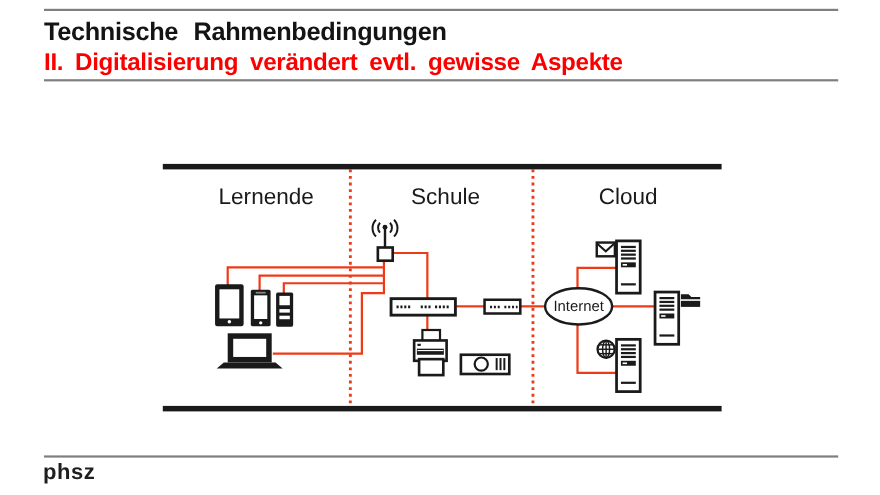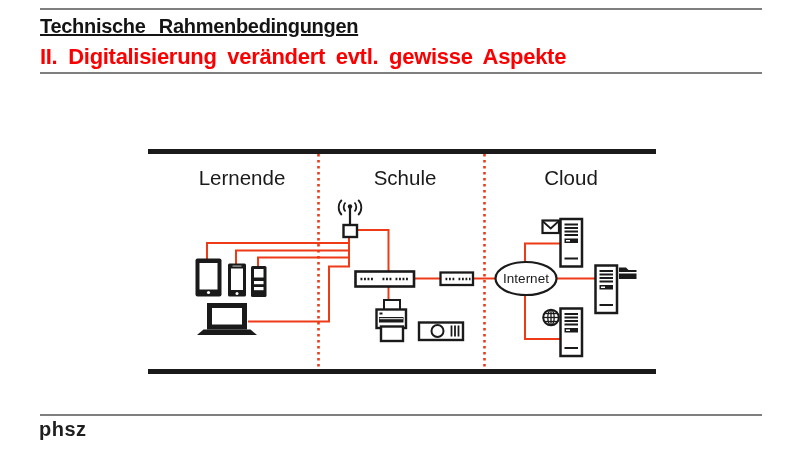--- a/index.html
+++ b/index.html
@@ -5,22 +5,22 @@
   html,body{margin:0;padding:0;}
   body{
     width:800px;height:450px;position:relative;background:#ffffff;
     font-family:"Liberation Sans", sans-serif;overflow:hidden;
   }
   .rule{position:absolute;left:40px;width:722px;height:2px;background:#7f7f7f;}
   .top-rule{top:8px;}
   .title-rule{top:72px;}
   .footer-rule{top:414px;}
   .slide-title{
-    position:absolute;left:40px;top:15px;font-size:20px;font-weight:bold;
-    color:#141414;letter-spacing:-0.3px;word-spacing:8px;white-space:nowrap;text-decoration:underline;
+    position:absolute;left:40px;top:15px;font-size:23px;font-weight:bold;
+    color:#141414;letter-spacing:-0.3px;word-spacing:8px;white-space:nowrap;
   }
   .slide-subtitle{
     position:absolute;left:40px;top:44px;font-size:22px;font-weight:bold;
     color:#fb0000;letter-spacing:-0.3px;word-spacing:5px;white-space:nowrap;text-align:center;
   }
   .footer-logo{
     position:absolute;left:39px;top:418px;font-size:20px;font-weight:bold;
     color:#1f1f1f;letter-spacing:0.5px;text-align:right;
   }
   svg.diagram{position:absolute;left:0;top:0;width:800px;height:450px;}

